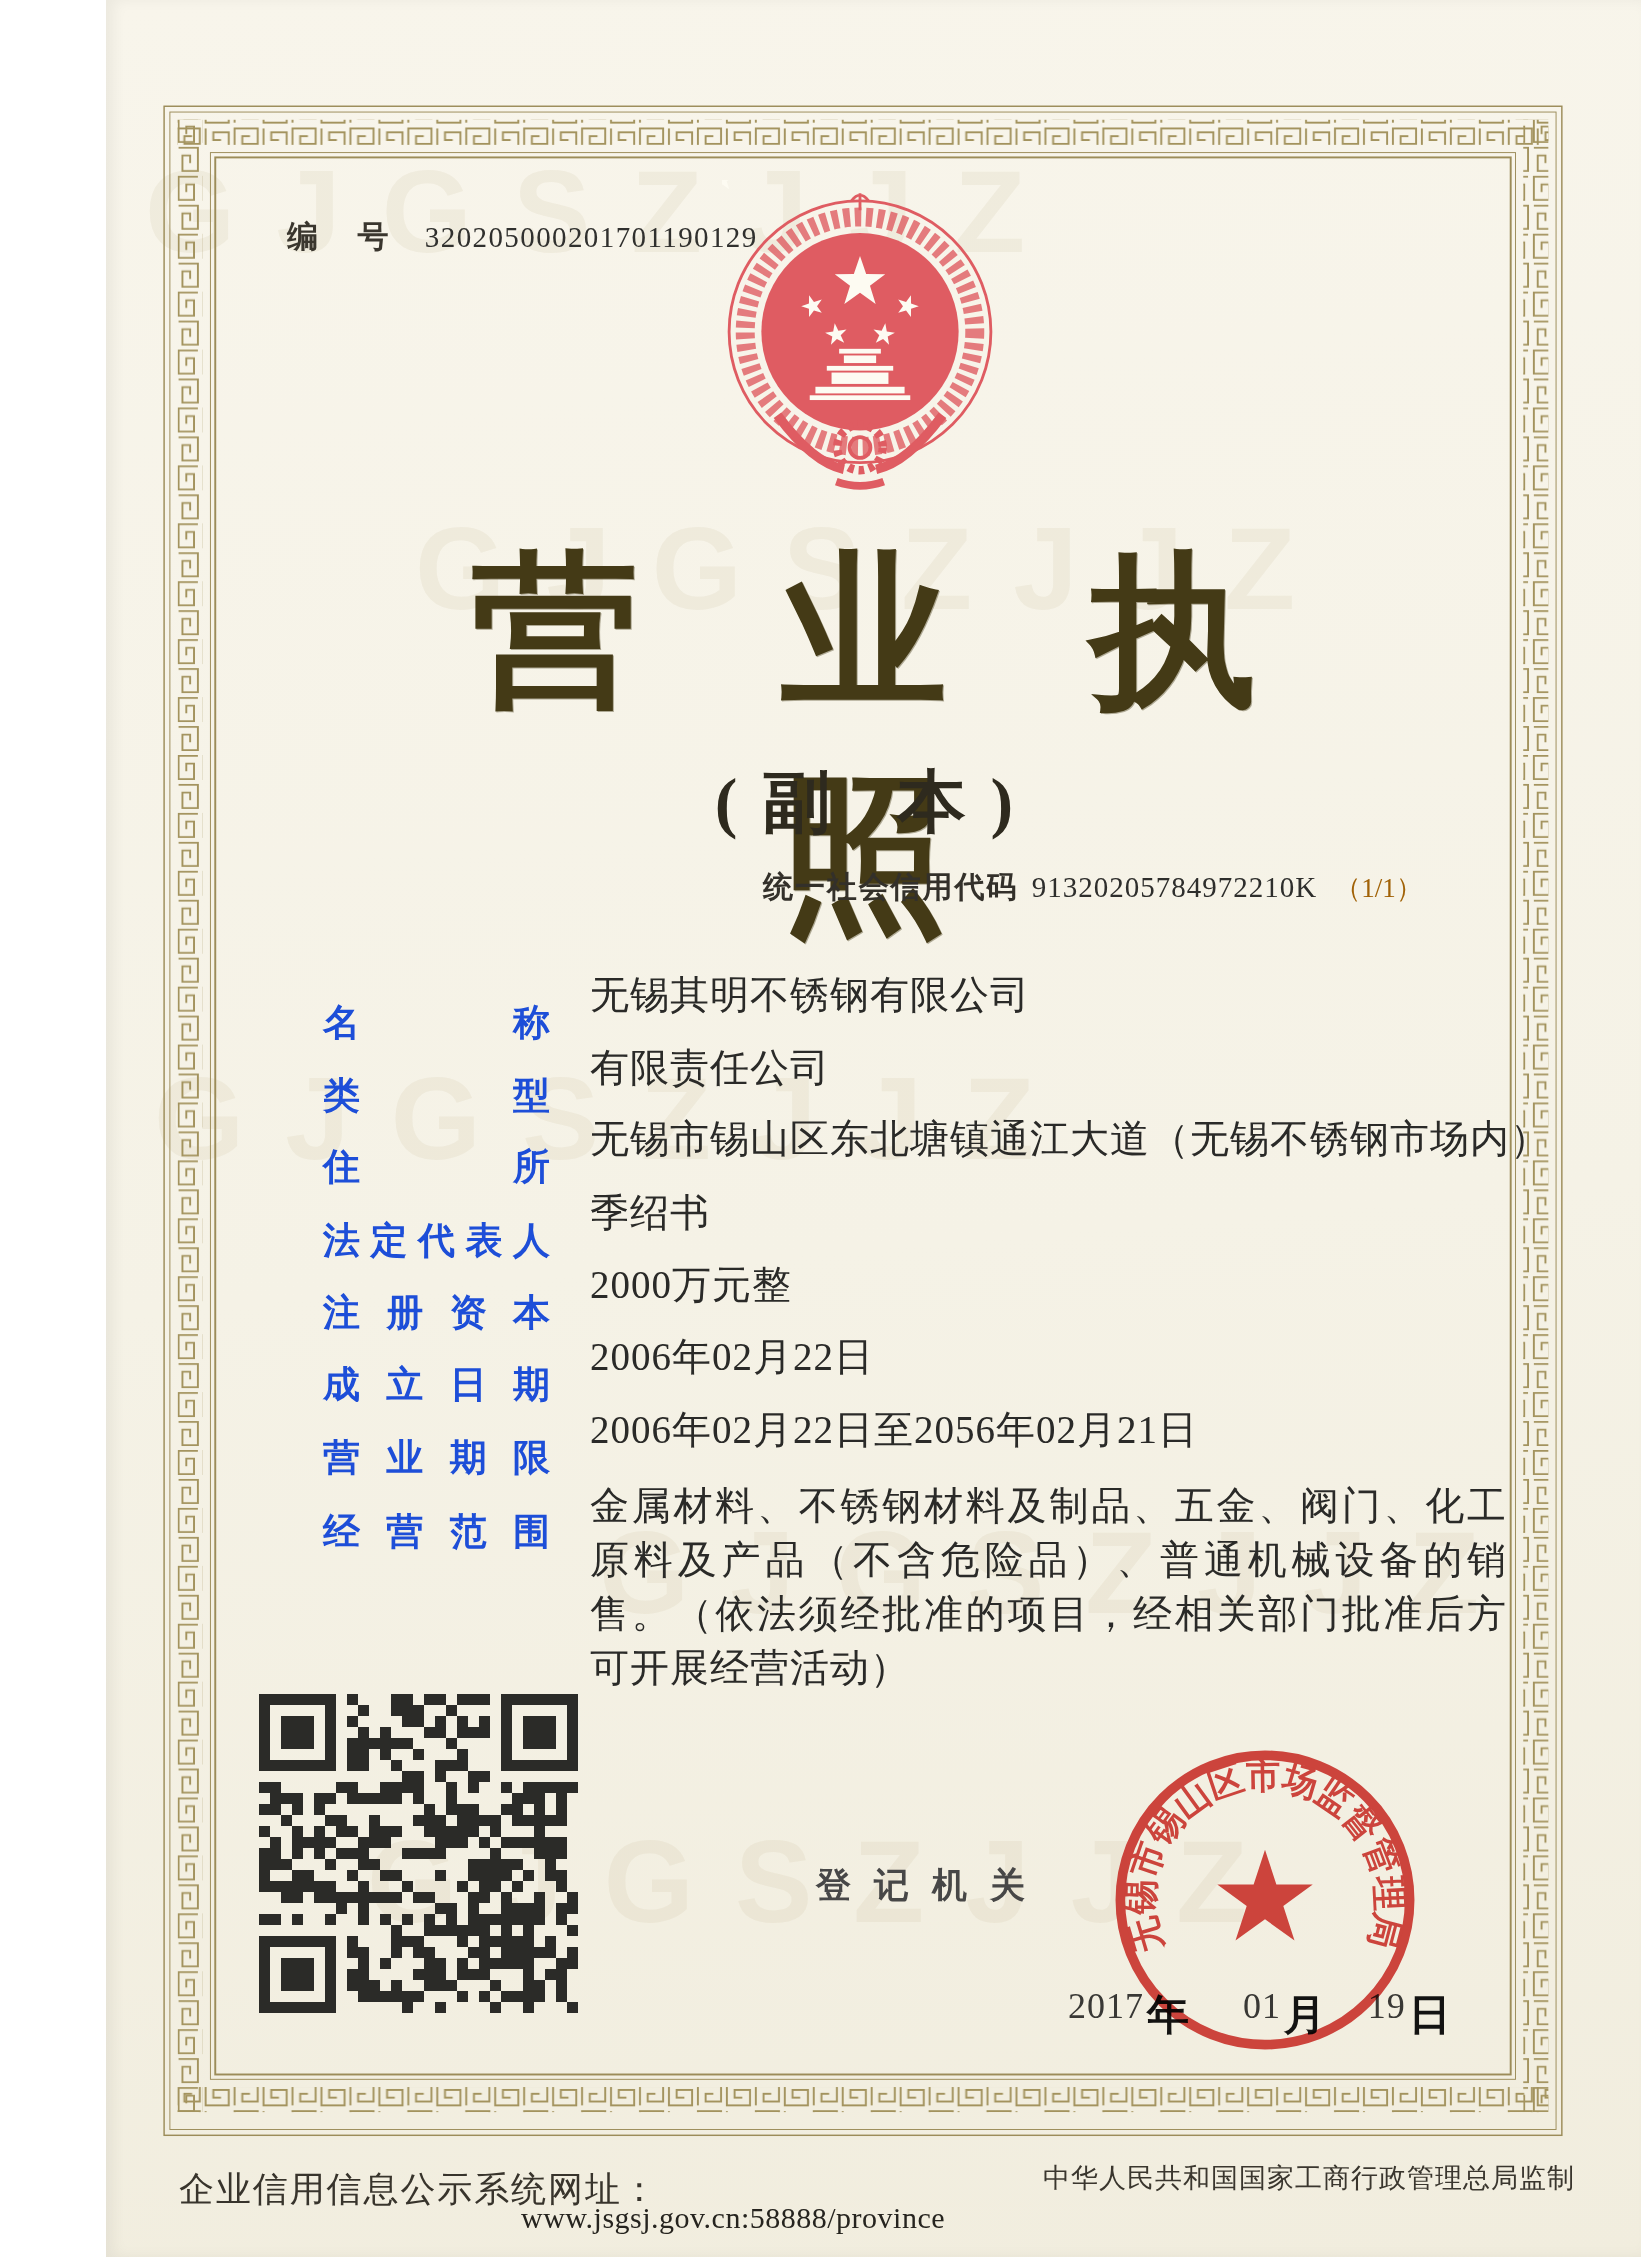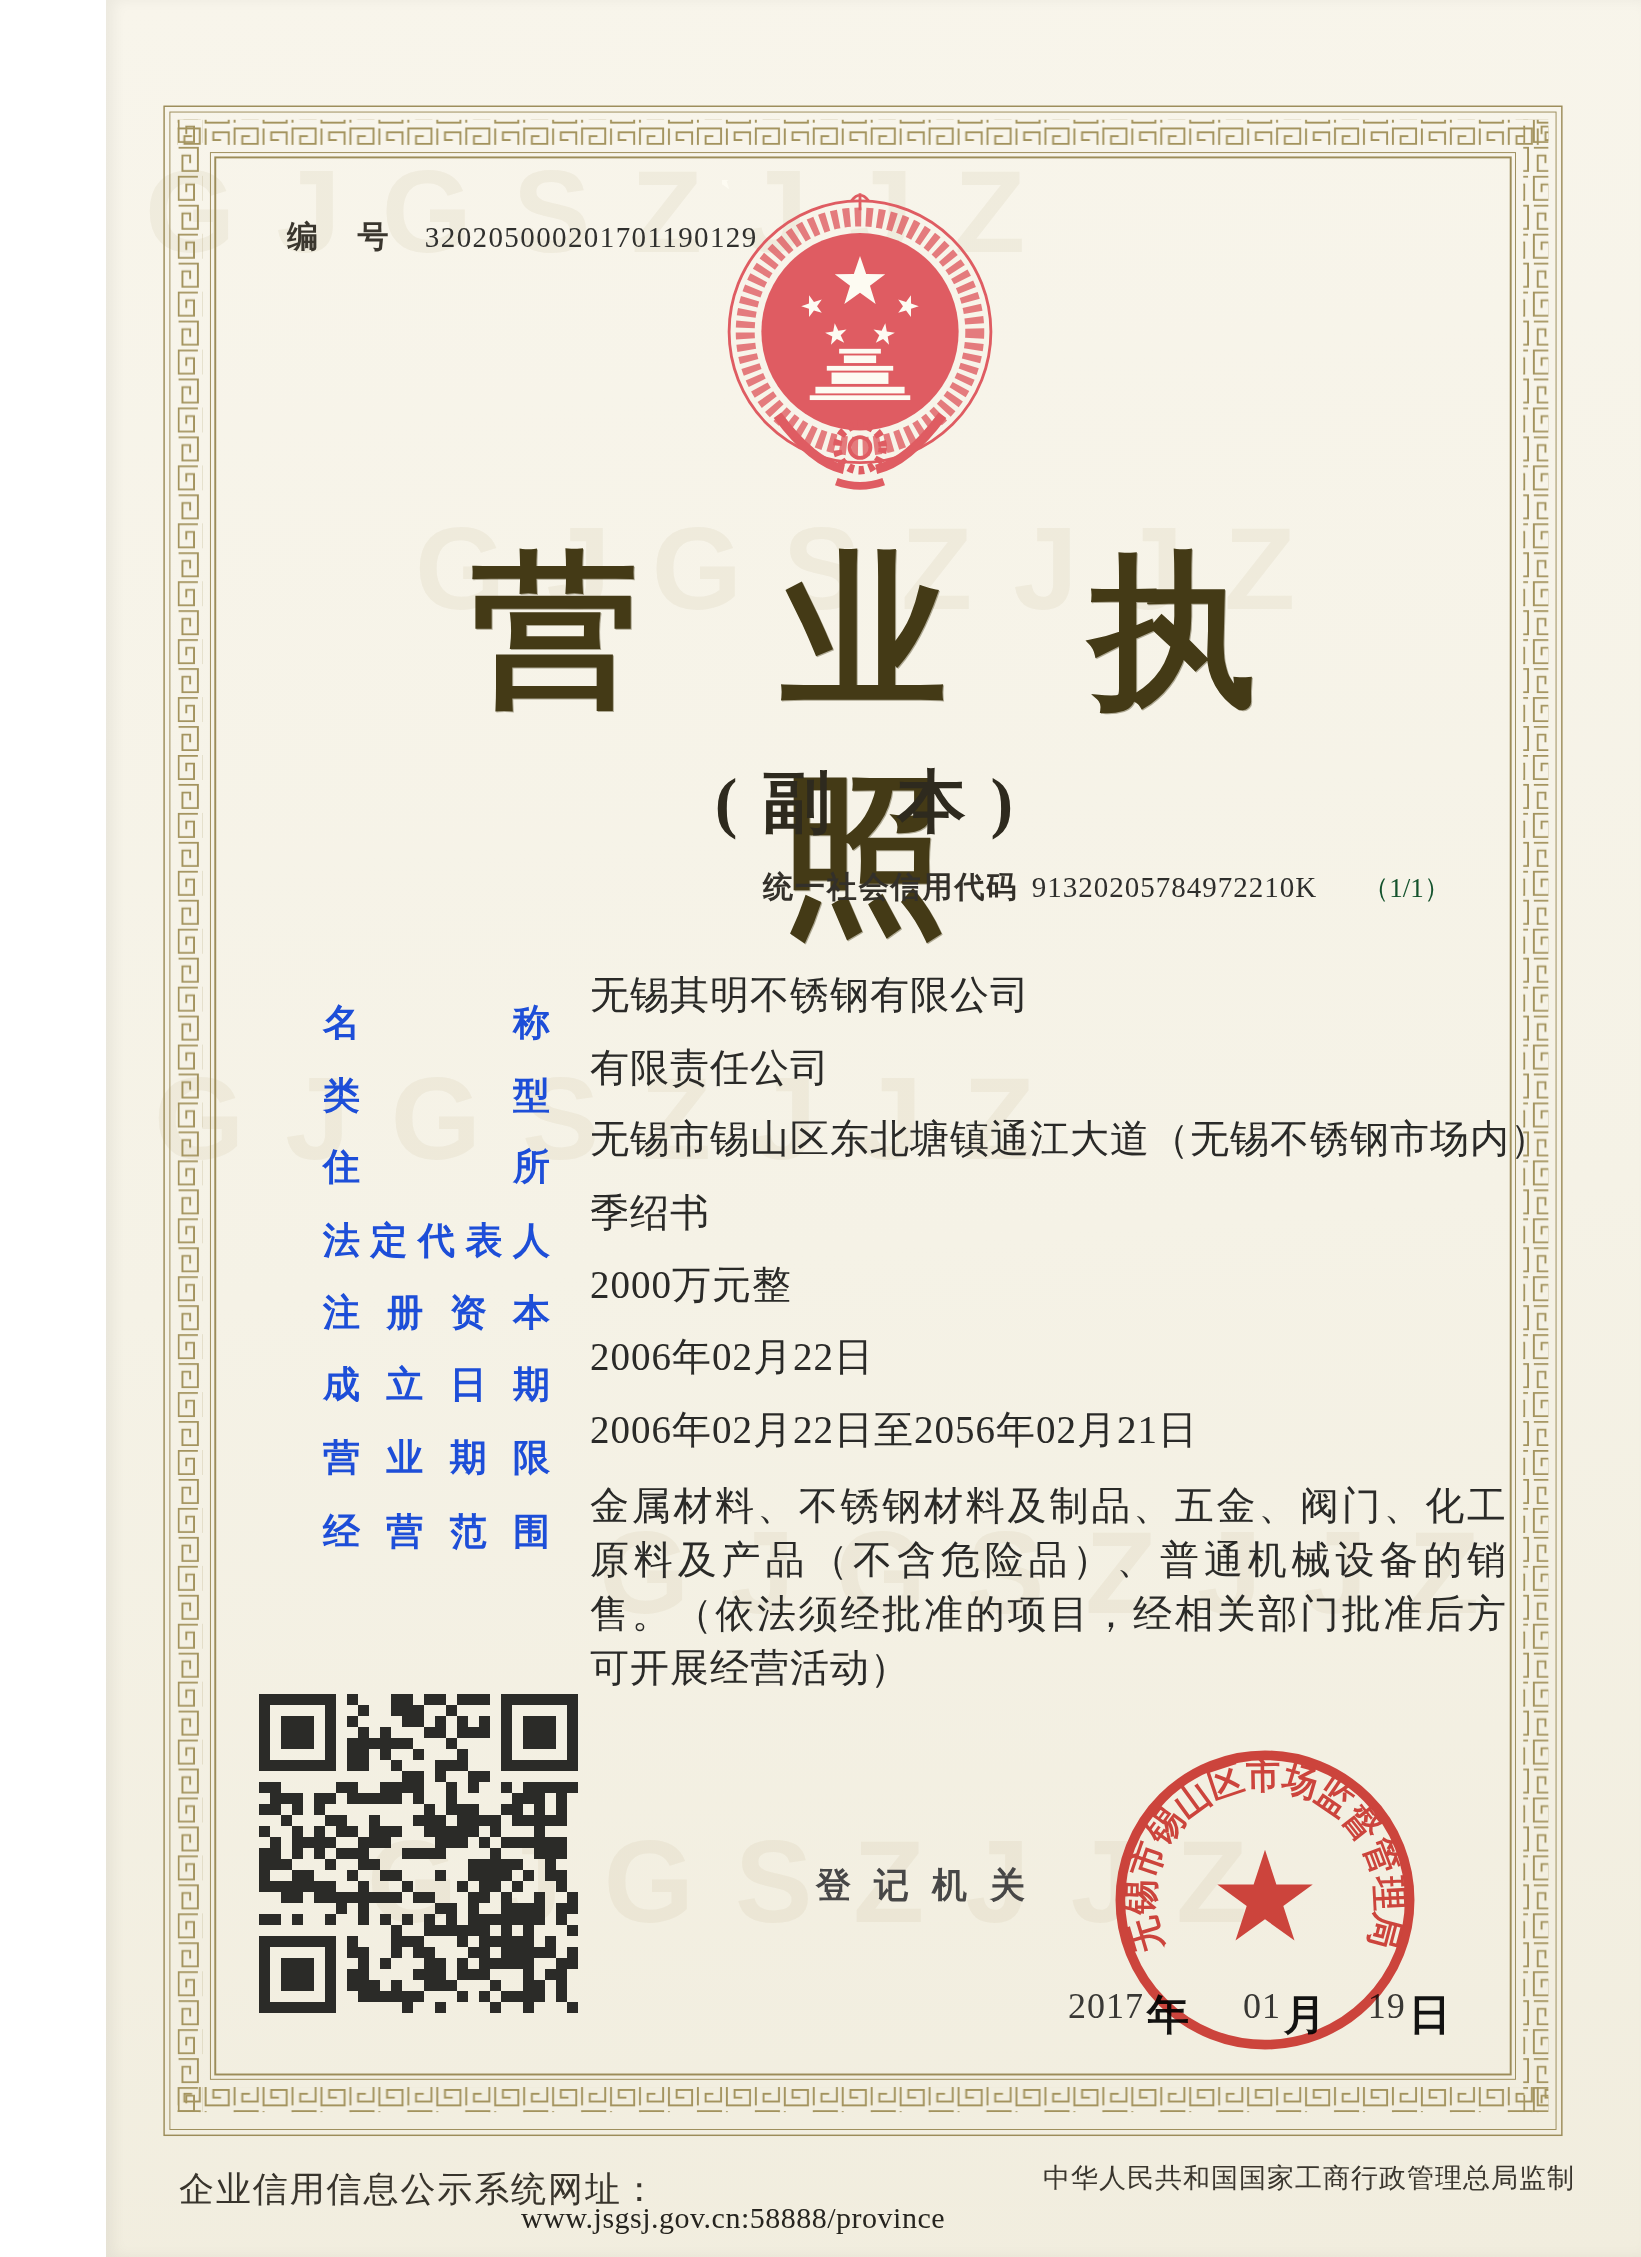--- a/index.html
+++ b/index.html
@@ -24,21 +24,21 @@
          font-family:"Liberation Sans",sans-serif;font-weight:900;font-size:166px;
          letter-spacing:143px;padding-left:143px;box-sizing:border-box;color:#443a16;
          text-shadow:1px 1px 0 rgba(68,58,22,0.4);}
   .subtitle{left:217px;top:757px;width:1294px;text-align:center;font-weight:700;
             font-size:68px;letter-spacing:25px;padding-left:25px;box-sizing:border-box;color:#2e2a1e;}
   
   .credit{left:763px;top:867px;display:flex;align-items:baseline;}
   .credit .lab{font-family:"Liberation Sans",sans-serif;font-weight:bold;font-size:30px;
                letter-spacing:1.9px;color:#33302a;}
   .credit .code{font-size:29px;letter-spacing:1px;color:#2e2e2c;margin-left:13.5px;}
-  .credit .pg{font-size:27px;color:#14532d;margin-left:45px;}
+  .credit .pg{font-size:27px;color:#a16207;margin-left:17px;}
   
   .row{position:absolute;left:323px;display:flex;align-items:flex-start;z-index:3;}
   .flabel{display:inline-block;width:227px;font-family:"Liberation Sans",sans-serif;
           font-weight:bold;font-size:37px;color:#1d4ed8;text-align:justify;text-align-last:justify;margin-top:28px;}
   .fvalue{margin-left:40px;font-size:39px;color:#2a2a28;letter-spacing:1px;line-height:50px;}
   .fvalue.scope{width:917px;text-align:justify;line-height:54px;}
   .r0{top:970px}.r1{top:1043px}.r2{top:1114px}.r3{top:1188px}
   .r4{top:1260px}.r5{top:1332px}.r6{top:1405px}.r7{top:1479px}
   
   .authority{left:816px;top:1862px;font-family:"Liberation Sans",sans-serif;font-weight:600;

